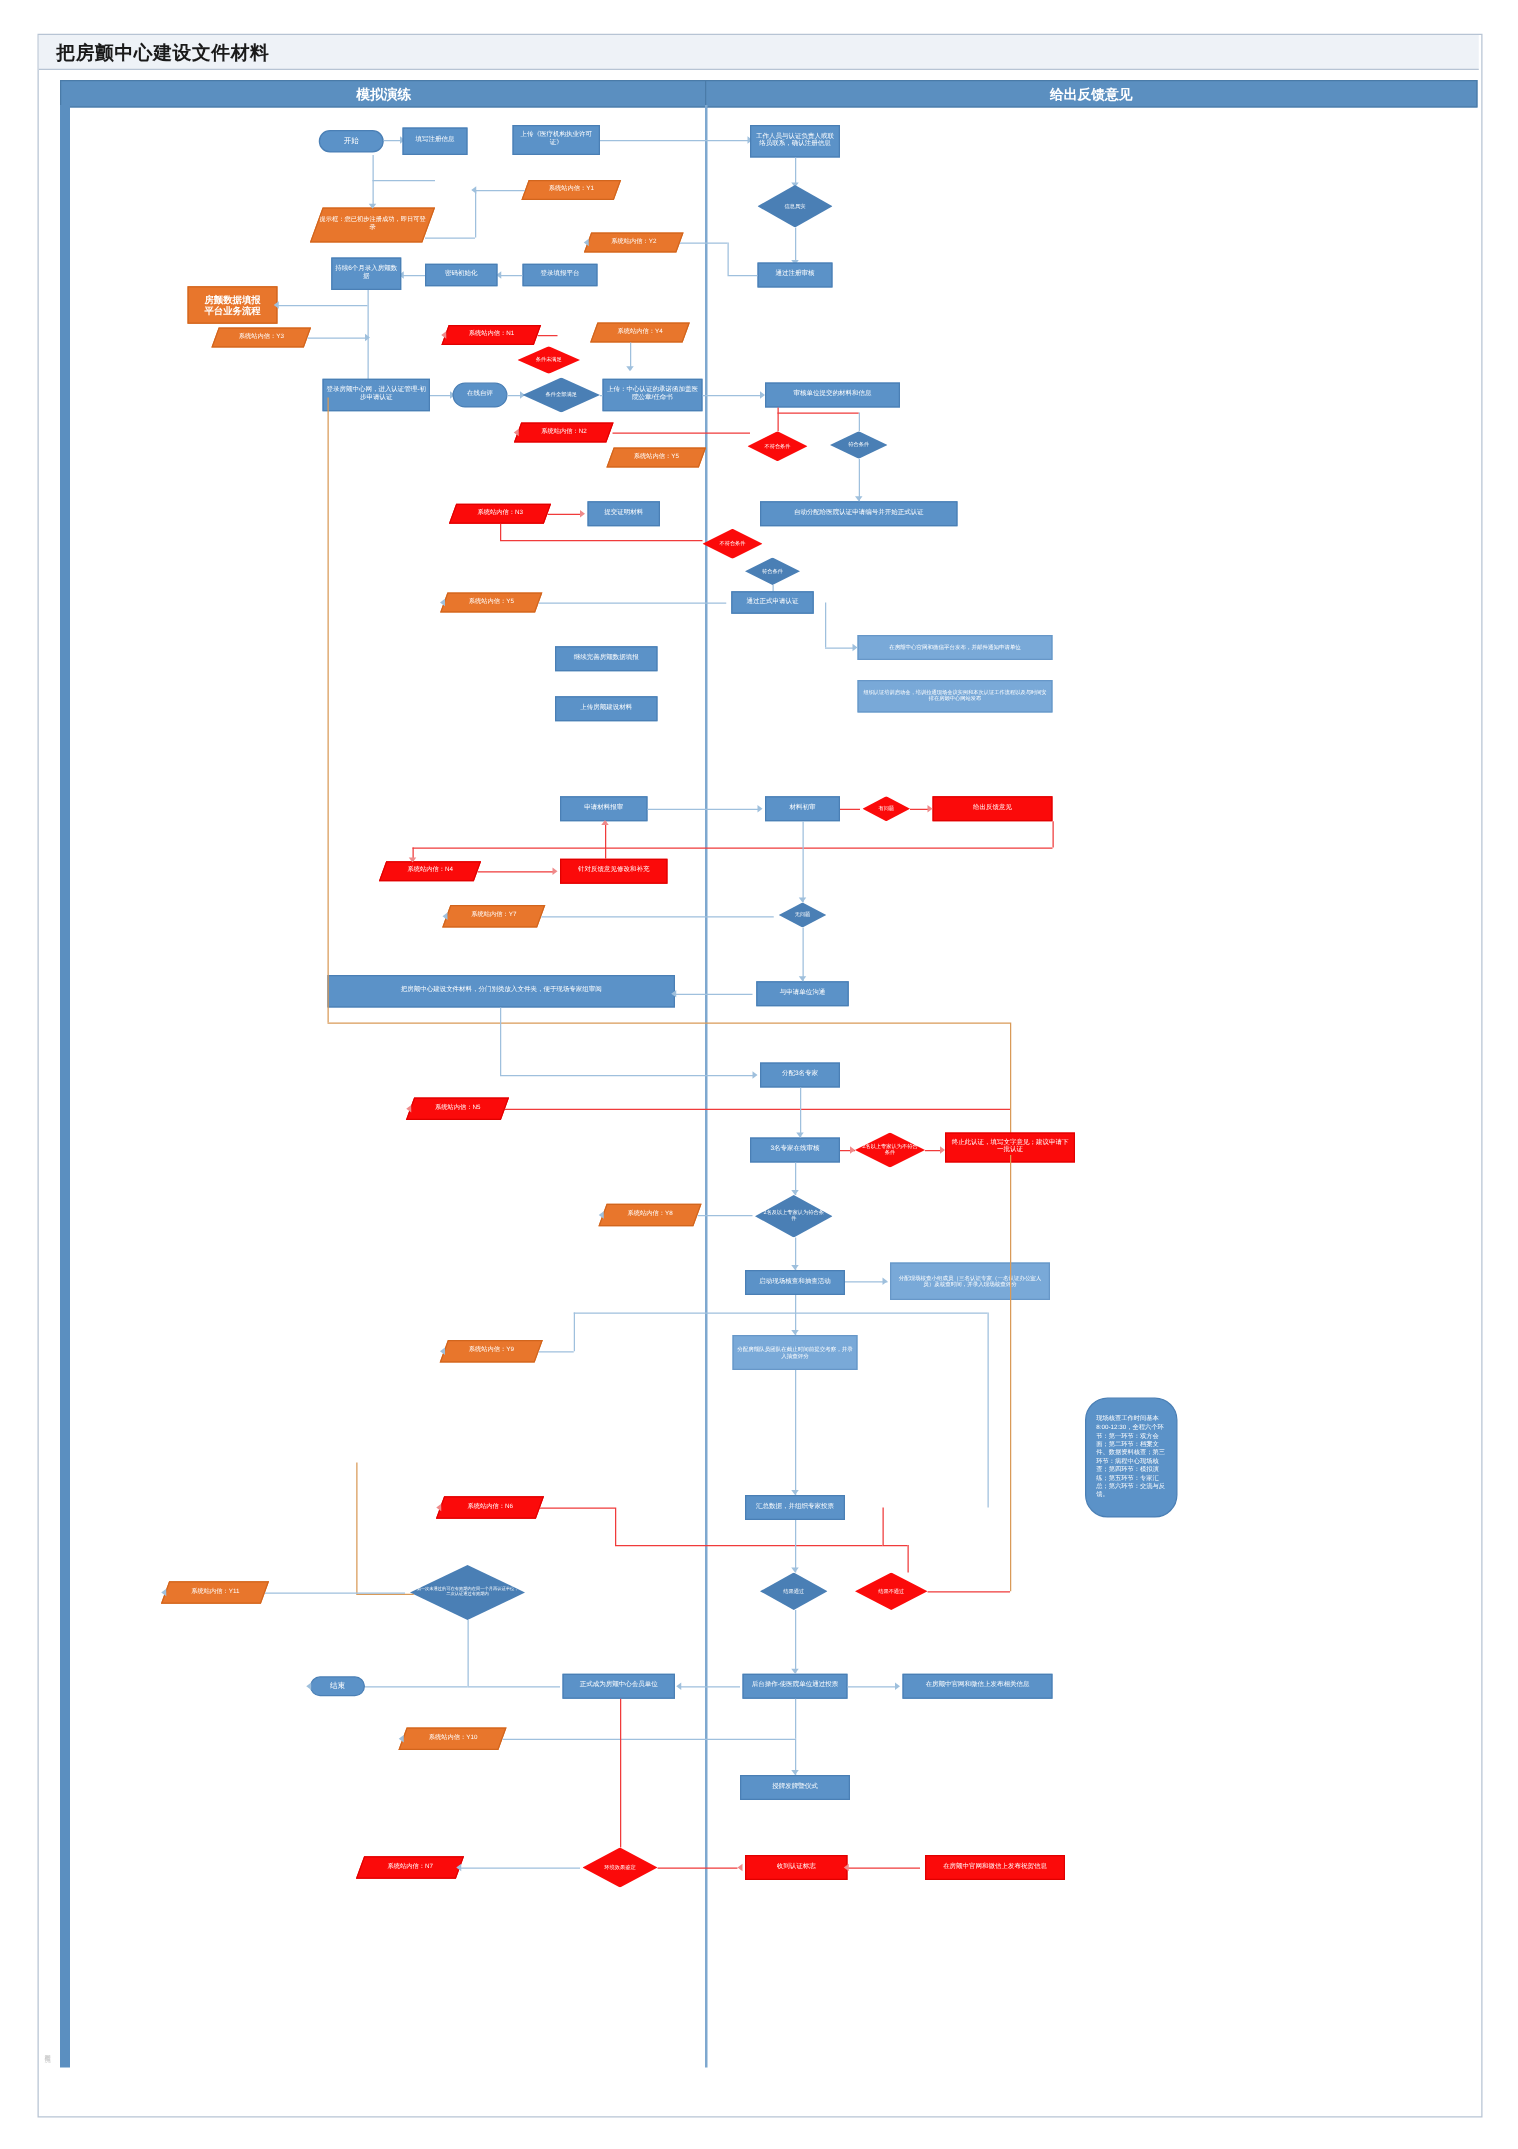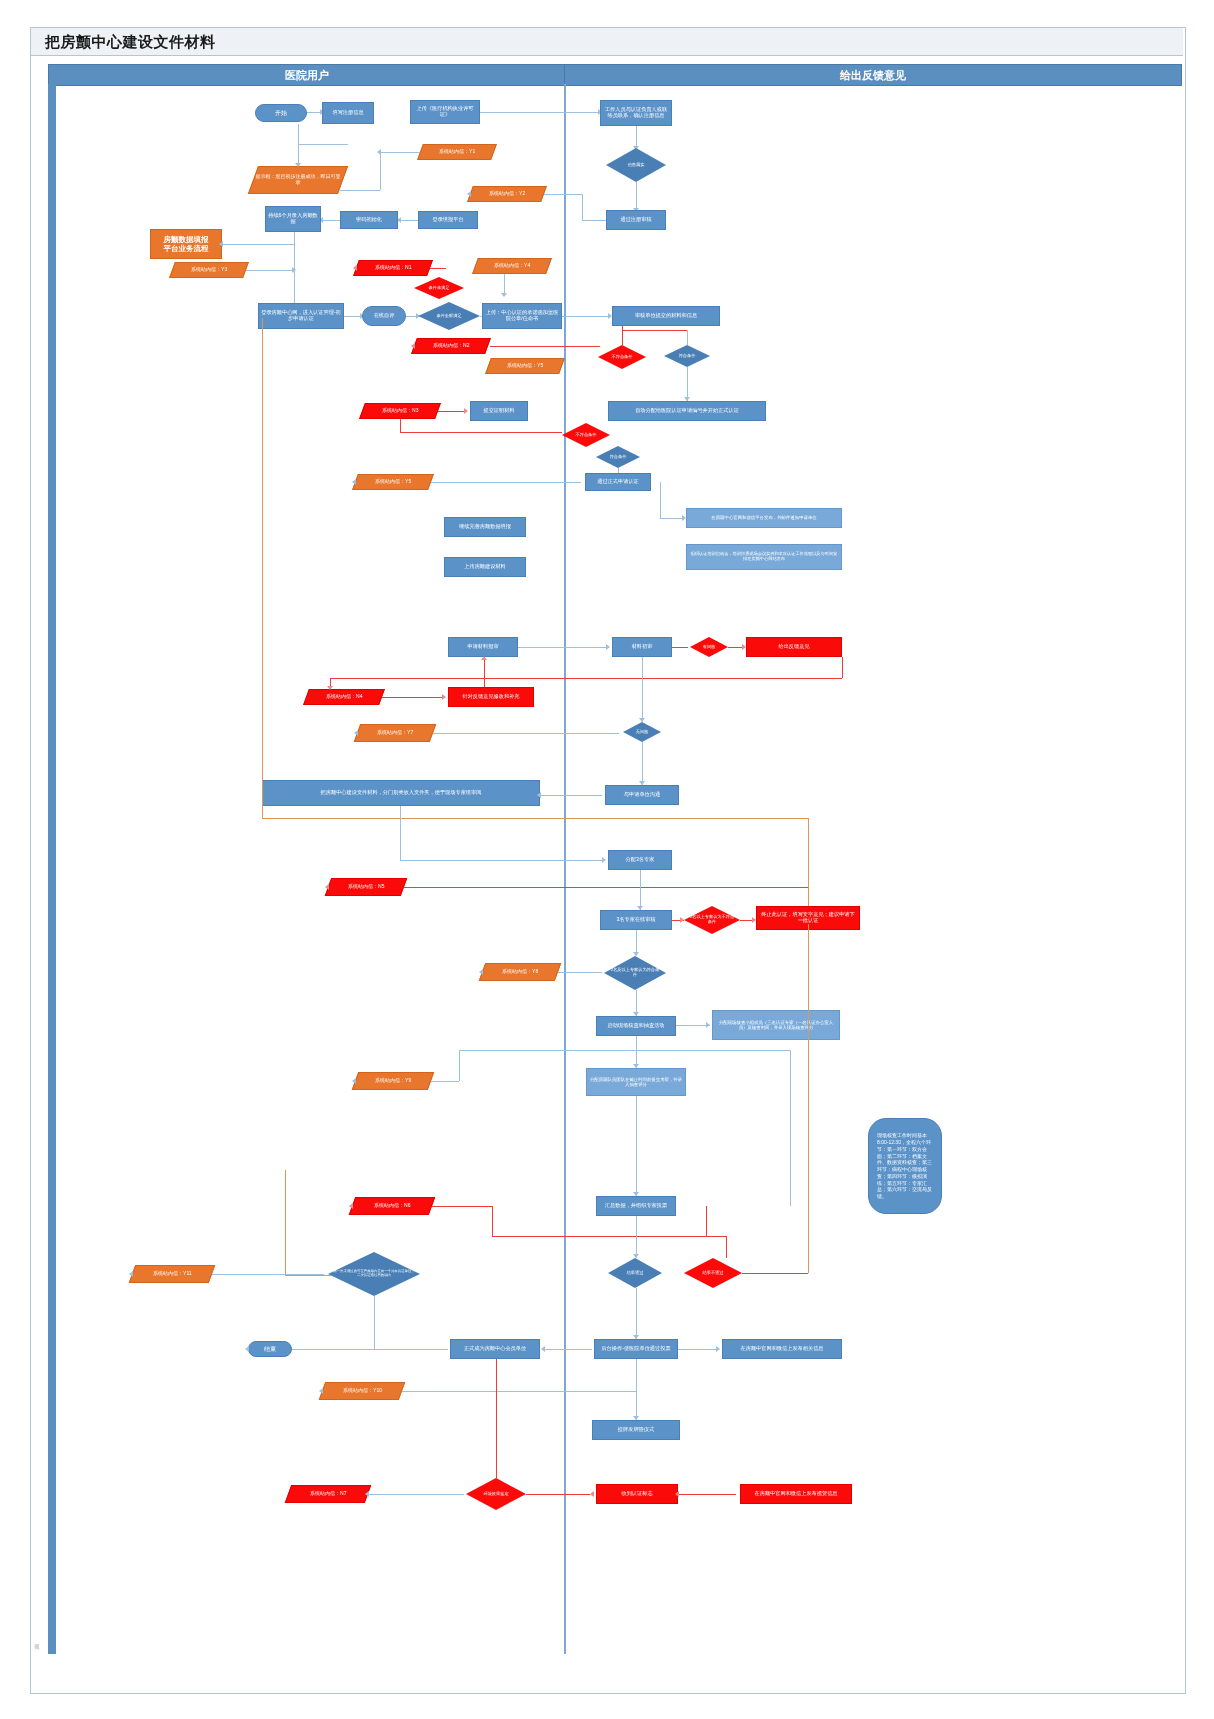--- a/index.html
+++ b/index.html
@@ -44,21 +44,21 @@
 </style>
 </head>
 <body>
 
 <div id="page">
 
   <div id="frame"></div>
   <div id="titlebar"></div>
   <div id="title">把房颤中心建设文件材料</div>
 
-  <div class="lane-head" id="laneL">医院用户</div>
+  <div class="lane-head" id="laneL">模拟演练</div>
   <div class="lane-head" id="laneR">给出反馈意见</div>
   <div id="laneBarL"></div>
   <div id="laneDiv"></div>
 
   <div class="node term" style="left:255px;top:104px;width:52px;height:18px;">开始</div>
   <div class="ln h" style="left:307px;top:112px;width:14px;"></div>
     <div class="arr r" style="left:320px;top:109px;"></div>
   <div class="node proc" style="left:322px;top:102px;width:52px;height:22px;">填写注册信息</div>
 
   <div class="node proc" style="left:410px;top:100px;width:70px;height:24px;">上传《医疗机构执业许可证》</div>

